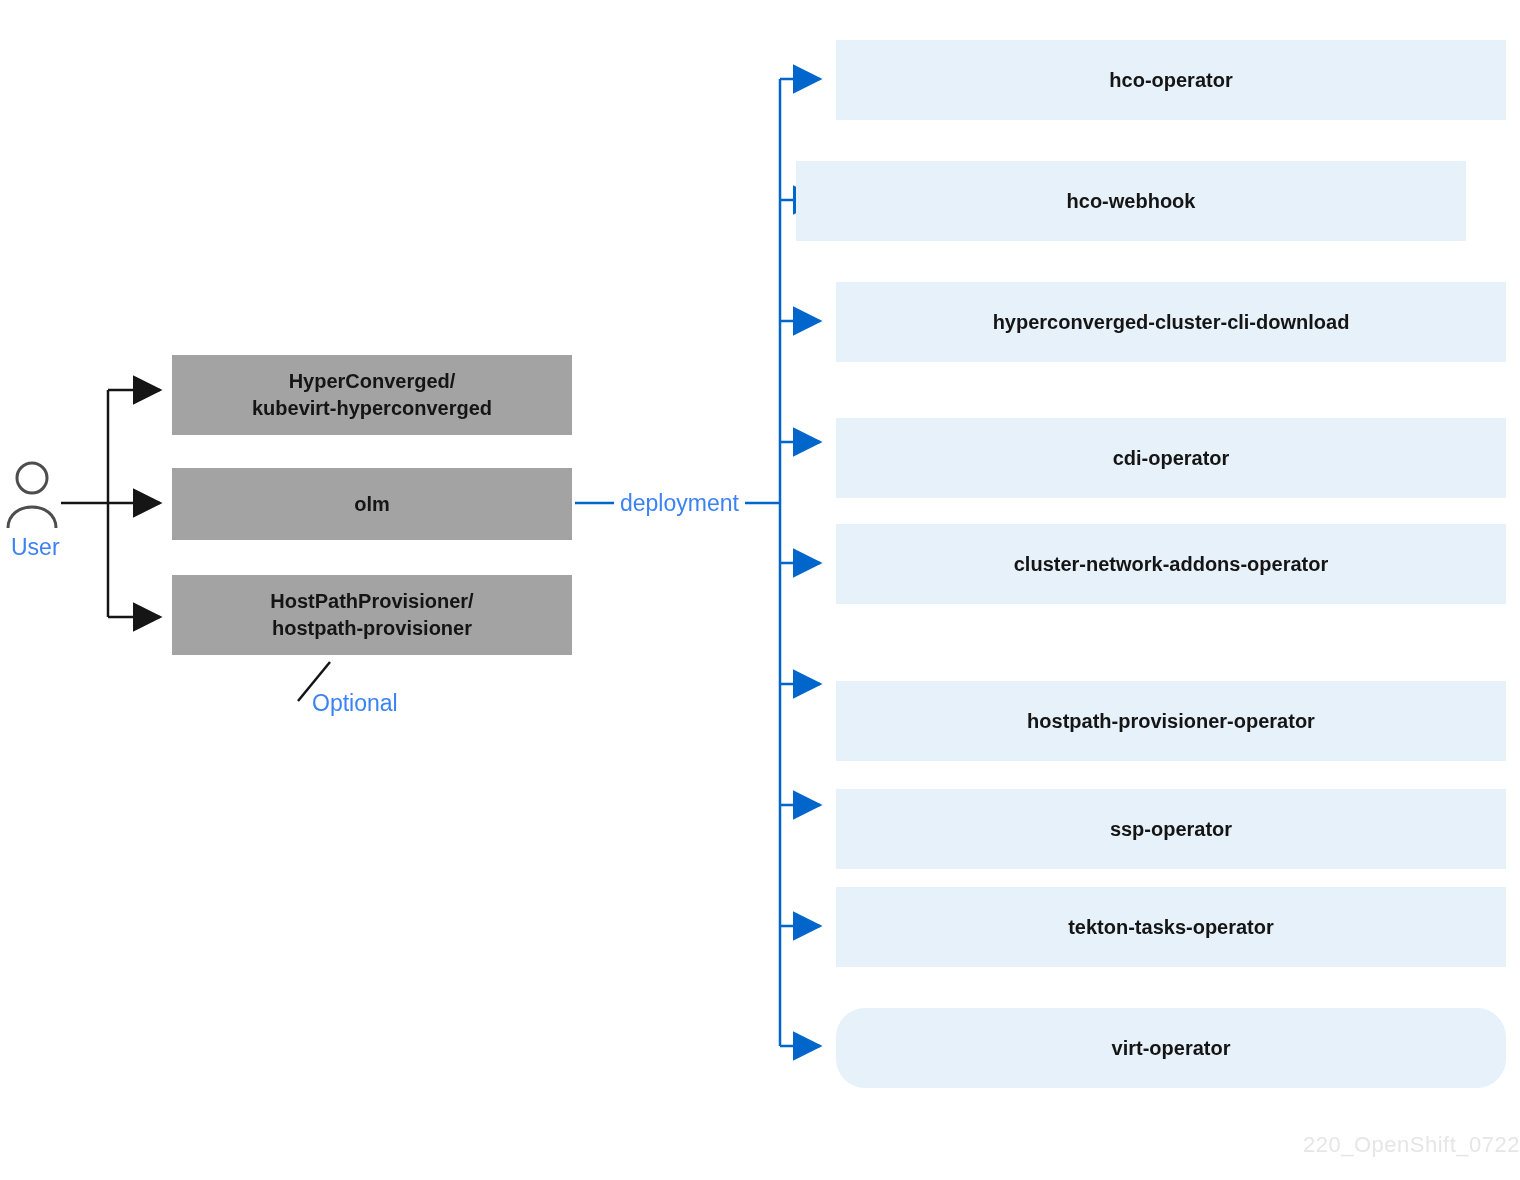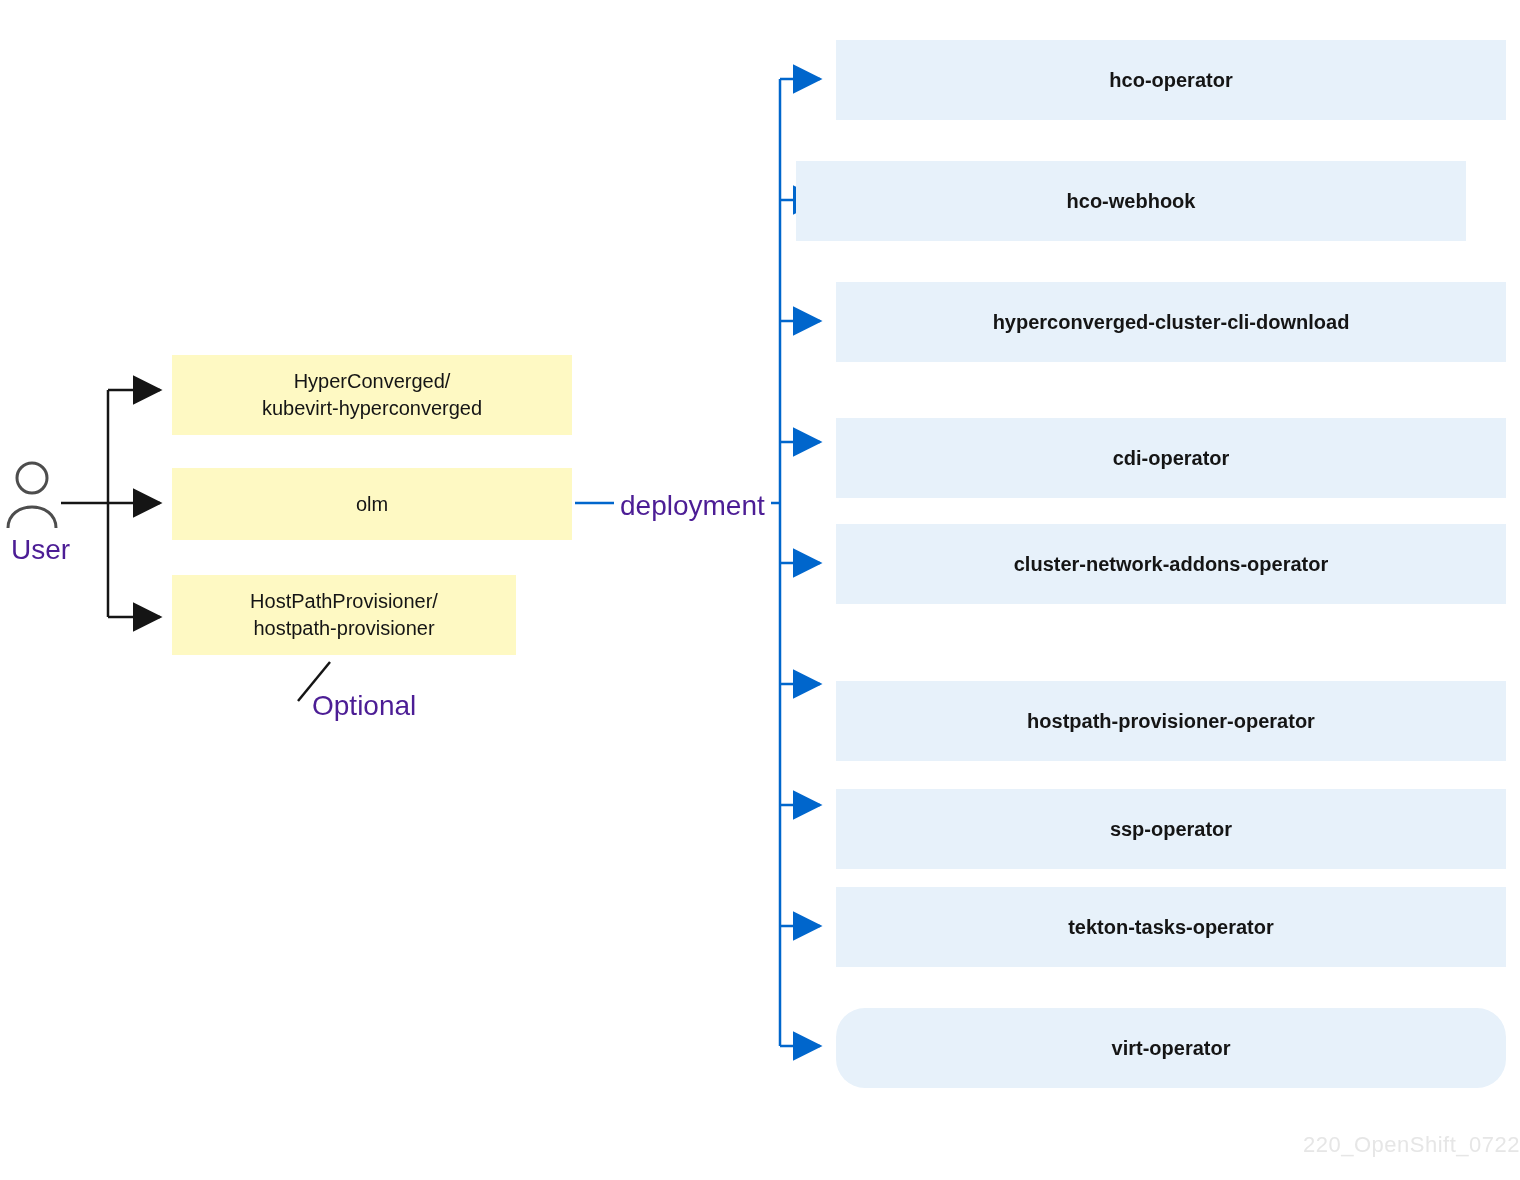--- a/index.html
+++ b/index.html
@@ -1,22 +1,22 @@
 <!DOCTYPE html>
 <html><head>
 <meta charset="utf-8">
 <style>
   html,body{margin:0;padding:0;width:1520px;height:1180px;background:#fff;
     font-family:-apple-system,BlinkMacSystemFont,"Segoe UI",Arial,sans-serif}
   svg{position:absolute;top:0;left:0}
   .box{position:absolute;display:flex;align-items:center;justify-content:center;
     text-align:center;font-size:20px;line-height:1.35;padding:12px 12px;box-sizing:border-box}
-  .gray{background:#fef9c3;color:#151515;font-weight:400}
+  .gray{background:#a3a3a3;color:#151515;font-weight:700}
   .blue{background:#e7f1fa;color:#151515;font-weight:600}
-  .label{position:absolute;font-size:28px;color:#4c1d95}
+  .label{position:absolute;font-size:23px;color:#3b82f6}
   .watermark{position:absolute;right:0;bottom:22px;color:#e6e6e6;font-size:22px;
     letter-spacing:.5px}
 </style>
 </head>
 <body>
 
 <svg width="1520" height="1180">
   <defs>
     <marker id="ab" markerWidth="14" markerHeight="14" refX="11" refY="6" orient="auto">
       <path d="M0,0 L12,6 L0,12 Z" fill="#151515"></path>
@@ -57,21 +57,21 @@
 </svg>
 
 <div class="label" style="left:11px;top:534px">User</div>
 
 <div class="box gray" style="left:172px;top:355px;width:400px;height:80px">
   <div><span>HyperConverged/</span><br><span>kubevirt-hyperconverged</span></div>
 </div>
 <div class="box gray" style="left:172px;top:468px;width:400px;height:72px">
   <div>olm</div>
 </div>
-<div class="box gray" style="left:172px;top:575px;width:344px;height:80px">
+<div class="box gray" style="left:172px;top:575px;width:400px;height:80px">
   <div><span>HostPathProvisioner/</span><br><span>hostpath-provisioner</span></div>
 </div>
 
 <div class="label" style="left:312px;top:690px">Optional</div>
 <div class="label" style="left:614px;top:490px;background:#fff;padding:0 6px">deployment</div>
 
 <div id="blue-container">
     <div class="box blue" style="left: 836px; top: 40px; width: 670px; height: 80px;">hco-operator</div>
     <div class="box blue" style="left: 796px; top: 161px; width: 670px; height: 80px;">hco-webhook</div>
     <div class="box blue" style="left: 836px; top: 282px; width: 670px; height: 80px;">hyperconverged-cluster-cli-download</div>

